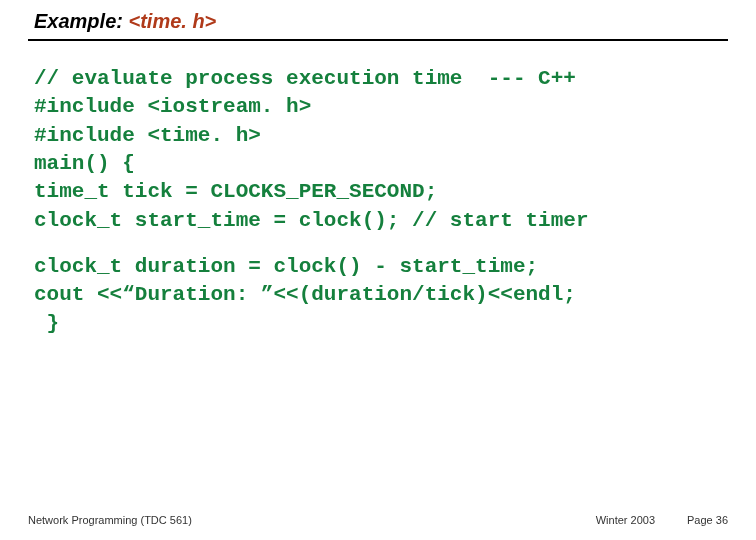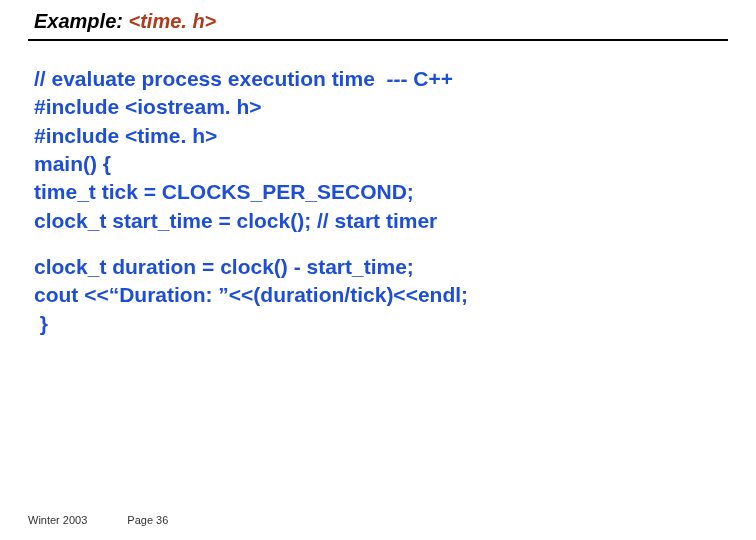--- a/index.html
+++ b/index.html
@@ -30,42 +30,42 @@
   }
   .divider {
     border: none;
     border-top: 2px solid #000;
     margin: 0 0 24px 0;
   }
   .content {
     padding-left: 6px;
   }
   .code-block {
-    font-family: Liberation Sans, sans-serif;
+    font-family: Liberation Mono, monospace;
     font-size: 21px;
     font-weight: bold;
     line-height: 1.35;
-    color: #1d4ed8;
+    color: #15803d;
     margin-bottom: 18px;
     white-space: pre-wrap;
   }
   .footer {
     position: absolute;
     bottom: 14px;
     left: 28px;
     right: 28px;
     display: flex;
     justify-content: space-between;
     font-size: 11px;
     color: #333;
   }
   .footer-left { }
   .footer-right {
     display: flex;
-    gap: 40px;
+    gap: 32px;
   }
 </style>
 </head>
 <body>
 
 <div class="slide">
 
   <h1 class="title">
     <span>Example: </span><span class="title-accent">&lt;time. h&gt;</span>
   </h1>
@@ -78,19 +78,20 @@
 #include &lt;time. h&gt;
 main() {
 time_t tick = CLOCKS_PER_SECOND;
 clock_t start_time = clock(); // start timer</div>
     <div class="code-block">clock_t duration = clock() - start_time;
 cout &lt;&lt;“Duration: ”&lt;&lt;(duration/tick)&lt;&lt;endl;
  }</div>
   </div>
 
   <div class="footer">
+    <span class="footer-left">Network Programming (TDC 561)</span>
     <span class="footer-right">
       <span>Winter 2003</span>
       <span>Page 36</span>
     </span>
   </div>
 
 </div>
 
 </body></html>

